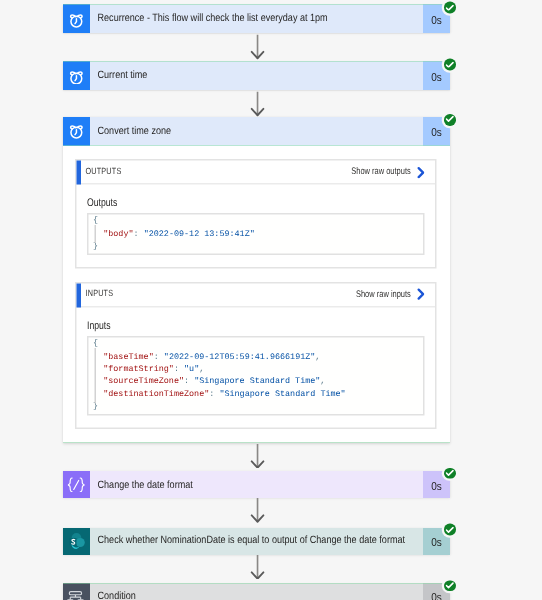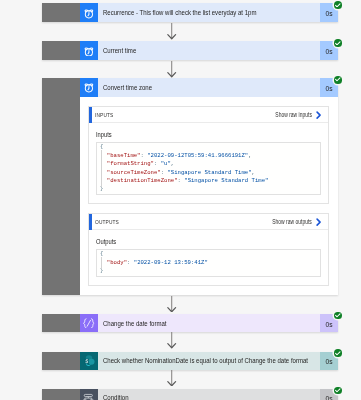--- a/index.html
+++ b/index.html
@@ -1,22 +1,22 @@
 <!DOCTYPE html>
 <html><head>
 <meta charset="utf-8">
 <style>
   html,body{margin:0;padding:0;}
   body{width:361px;height:400px;background:#f6f6f6;font-family:"Liberation Sans",sans-serif;overflow:hidden;
        -webkit-font-smoothing:antialiased;}
   .flow{position:absolute;left:0;top:0;width:361px;height:400px;}
 
   
-  .card{position:absolute;left:41.5px;width:258.5px;background:#737373;
-        box-shadow:0 0.8px 1.8px rgba(0,0,0,.13),0 0.15px 0.5px rgba(0,0,0,.11);padding-left:38px;}
+  .card{position:absolute;left:41.5px;width:258.5px;background:#22c55e;
+        box-shadow:0 0.8px 1.8px rgba(0,0,0,.13),0 0.15px 0.5px rgba(0,0,0,.11);}
   .hdr{position:relative;display:flex;align-items:stretch;height:18.5px;}
   .ic{width:18.5px;height:18.5px;flex:none;display:flex;align-items:center;justify-content:center;}
   .ttl{flex:1 1 auto;display:flex;align-items:center;padding-left:5.2px;overflow:hidden;}
   .ttl span{display:inline-block;transform:scaleX(.858);transform-origin:left center;
             font-size:7.05px;color:#201f1e;white-space:nowrap;}
   .dur{width:18.5px;flex:none;display:flex;align-items:center;justify-content:center;}
   .dur span{display:inline-block;transform:scaleX(.88) translateY(0.85px);transform-origin:center;font-size:7.6px;color:#201f1e;}
   .chk{position:absolute;right:-3.6px;top:-2.2px;width:7.7px;height:7.7px;border-radius:50%;
        background:#0f8027;box-shadow:0 0 0 1.5px #f6f6f6;}
   .chk svg{position:absolute;left:1.05px;top:1.55px;}
@@ -145,20 +145,40 @@
         <svg width="5.6" height="4.6" viewBox="0 0 14 11.5">
             <path d="M1.5 5.9 L5.0 9.4 L12.5 1.9" fill="none" stroke="#ffffff" stroke-width="2.6" stroke-linecap="round" stroke-linejoin="round"></path>
           </svg>
       </div>
     </div>
 
     <div class="body">
 
       <div class="sec">
         <div class="sec-hd">
+          <span class="lbl">OUTPUTS</span>
+          <span class="sp"></span>
+          <span class="raw">Show raw outputs</span>
+          <svg class="cv" viewBox="0 0 5.2 8.2">
+              <path d="M1.1 1.1 L4.1 4.1 L1.1 7.1" fill="none" stroke="#1b55d6" stroke-width="1.55" stroke-linecap="round" stroke-linejoin="round"></path>
+            </svg>
+        </div>
+        <div class="sec-bd">
+          <span class="fld">Outputs</span>
+          <div class="code">
+            <div class="guide" style="top:6.6px;height:12.3px;"></div>
+            <pre><span class="p">{</span>
+  <span class="k">"body"</span><span class="p">:</span> <span class="v">"2022-09-12 13:59:41Z"</span>
+<span class="p">}</span></pre>
+          </div>
+        </div>
+      </div>
+
+      <div class="sec">
+        <div class="sec-hd">
           <span class="lbl">INPUTS</span>
           <span class="sp"></span>
           <span class="raw">Show raw inputs</span>
           <svg class="cv" viewBox="0 0 5.2 8.2">
               <path d="M1.1 1.1 L4.1 4.1 L1.1 7.1" fill="none" stroke="#1b55d6" stroke-width="1.55" stroke-linecap="round" stroke-linejoin="round"></path>
             </svg>
         </div>
         <div class="sec-bd">
           <span class="fld">Inputs</span>
           <div class="code">
@@ -166,40 +186,20 @@
             <pre><span class="p">{</span>
   <span class="k">"baseTime"</span><span class="p">:</span> <span class="v">"2022-09-12T05:59:41.9666191Z"</span><span class="p">,</span>
   <span class="k">"formatString"</span><span class="p">:</span> <span class="v">"u"</span><span class="p">,</span>
   <span class="k">"sourceTimeZone"</span><span class="p">:</span> <span class="v">"Singapore Standard Time"</span><span class="p">,</span>
   <span class="k">"destinationTimeZone"</span><span class="p">:</span> <span class="v">"Singapore Standard Time"</span>
 <span class="p">}</span></pre>
           </div>
         </div>
       </div>
 
-      <div class="sec">
-        <div class="sec-hd">
-          <span class="lbl">OUTPUTS</span>
-          <span class="sp"></span>
-          <span class="raw">Show raw outputs</span>
-          <svg class="cv" viewBox="0 0 5.2 8.2">
-              <path d="M1.1 1.1 L4.1 4.1 L1.1 7.1" fill="none" stroke="#1b55d6" stroke-width="1.55" stroke-linecap="round" stroke-linejoin="round"></path>
-            </svg>
-        </div>
-        <div class="sec-bd">
-          <span class="fld">Outputs</span>
-          <div class="code">
-            <div class="guide" style="top:6.6px;height:12.3px;"></div>
-            <pre><span class="p">{</span>
-  <span class="k">"body"</span><span class="p">:</span> <span class="v">"2022-09-12 13:59:41Z"</span>
-<span class="p">}</span></pre>
-          </div>
-        </div>
-      </div>
-
     </div>
   </div>
   <div class="arrow" style="top:295.6px;height:16.3px;">
       <svg viewBox="0 0 12 16.30" width="11.4" height="16.30" preserveAspectRatio="none">
         <path d="M6 0 L6 16.00" stroke="#8a8886" stroke-width="1.15" fill="none"></path>
         <path d="M1.9 11.60 L6 15.80 L10.1 11.60" stroke="#5a5a5a" stroke-width="1.3" fill="none" stroke-linecap="round" stroke-linejoin="round"></path>
       </svg>
     </div>
 
   <div class="card c-purple" style="top:313.8px;">

